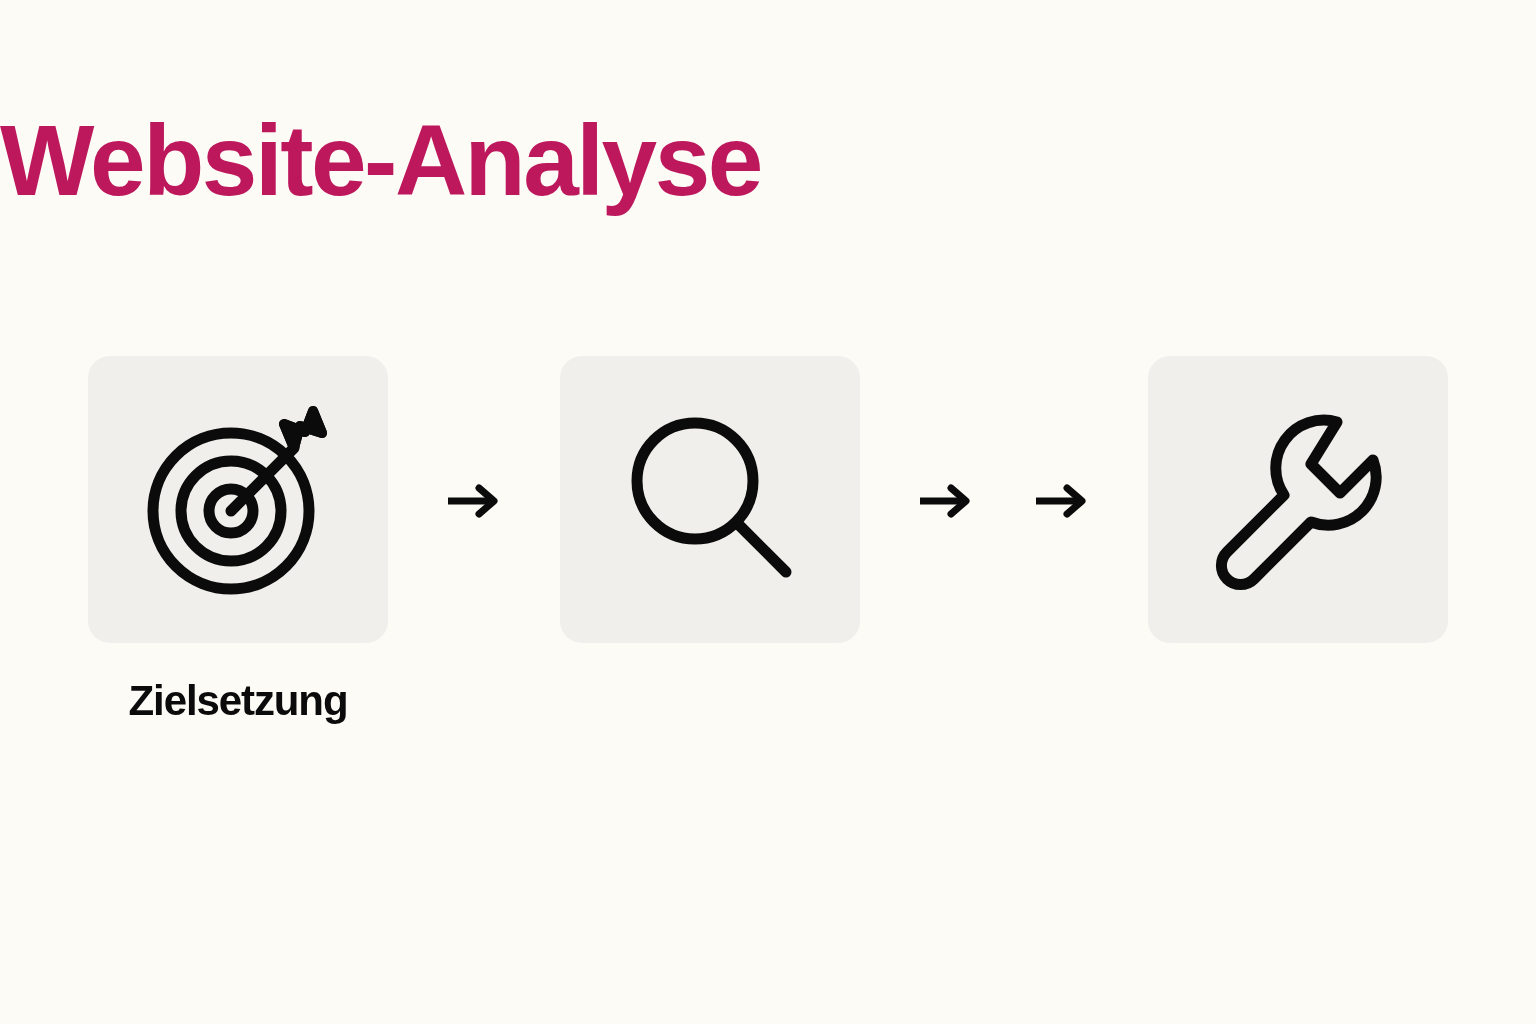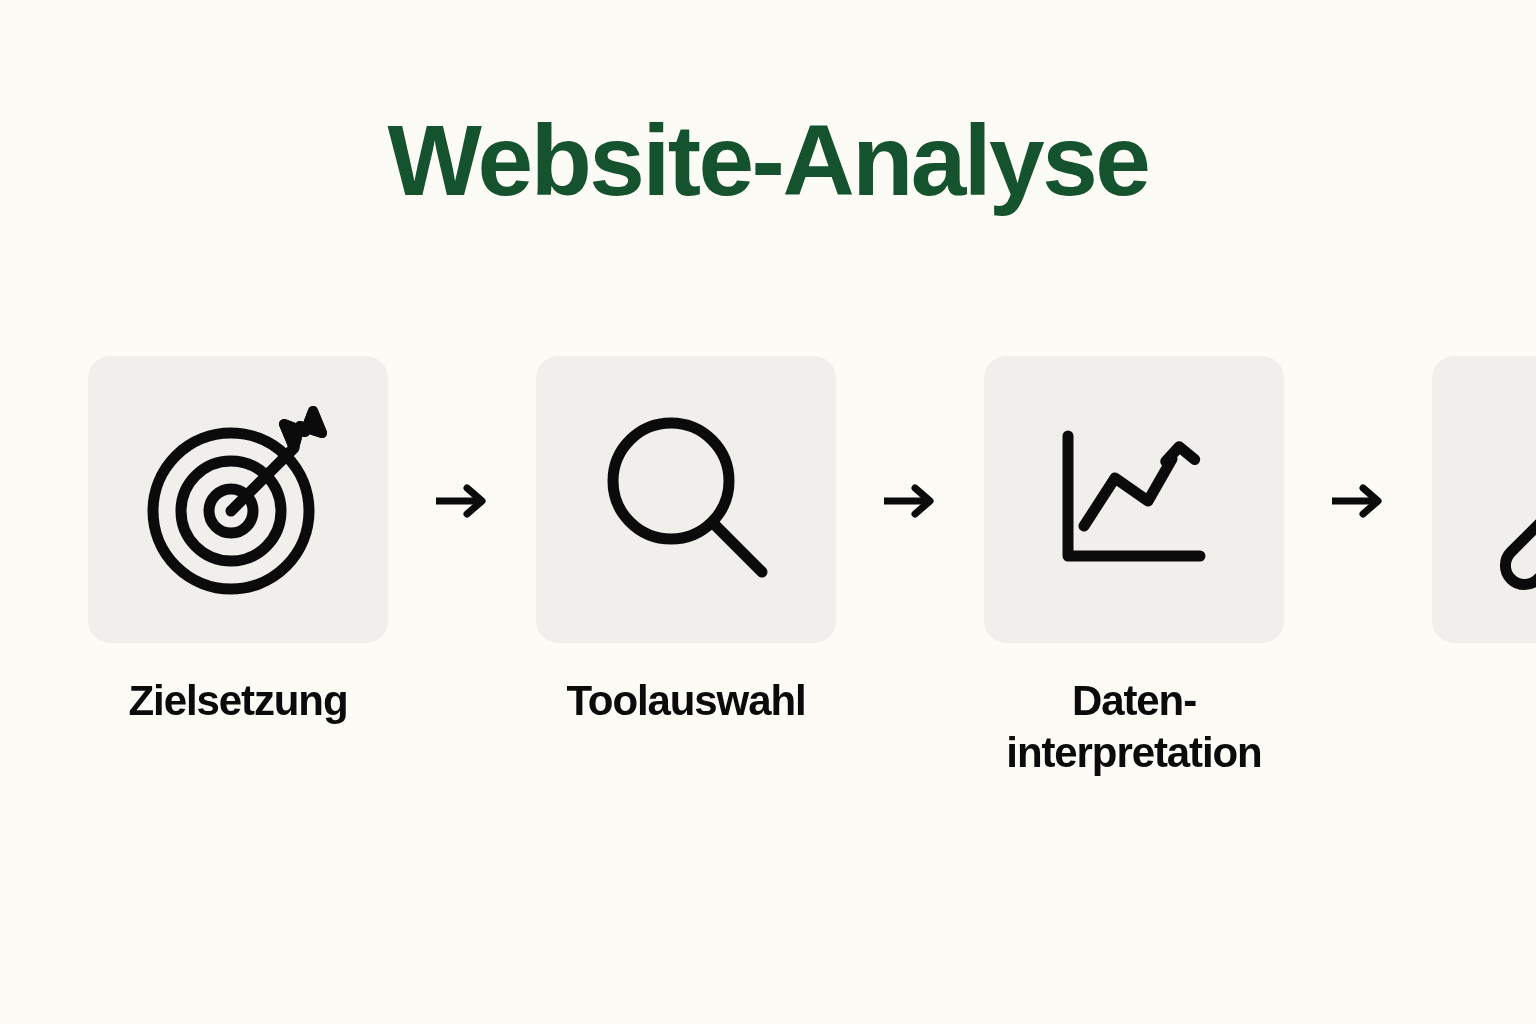--- a/index.html
+++ b/index.html
@@ -22,25 +22,24 @@
     height: 1024px;
     background: #FCFBF6;
   }
 
   
   .title {
     position: absolute;
     top: 104px;
     left: 0;
     width: 1536px;
-    text-align: center;
     font-size: 100px;
     font-weight: 700;
     letter-spacing: -2.5px;
-    color: #14532d;
+    color: #be185d;
     line-height: 1.12;
     white-space: nowrap;
   }
 
   
   .flow {
     position: absolute;
     top: 356px;
     left: 88px;
     width: 1360px;
@@ -156,40 +155,29 @@
       </svg>
     </div>
 
     <div class="step">
       <div class="card">
         <svg viewBox="0 0 208 208">
           <circle class="st" cx="89" cy="85" r="58" stroke-width="13"></circle>
           <line class="st" x1="131" y1="127" x2="180" y2="176" stroke-width="13"></line>
         </svg>
       </div>
-      <div class="step-label">Toolauswahl</div>
     </div>
 
     <div class="connector">
       <svg viewBox="0 0 56 40">
         <line x1="2" y1="21" x2="44" y2="21" stroke="#0B0B0B" stroke-width="7" stroke-linecap="butt"></line>
         <polyline points="33,8 48,21 33,34" fill="none" stroke="#0B0B0B" stroke-width="7" stroke-linecap="round" stroke-linejoin="round"></polyline>
       </svg>
     </div>
 
-    <div class="step">
-      <div class="card">
-        <svg viewBox="0 0 208 208">
-          <polyline class="st" points="38,40 38,160 170,160" stroke-width="13"></polyline>
-          <polyline class="st" points="54,130 85,82 118,105 142,63" stroke-width="13"></polyline>
-          <polyline class="st" points="138,53 158,52 160,72" stroke-width="13" transform="rotate(-45 152 62)"></polyline>
-        </svg>
-      </div>
-      <div class="step-label">Daten-interpretation</div>
-    </div>
 
     <div class="connector">
       <svg viewBox="0 0 56 40">
         <line x1="2" y1="21" x2="44" y2="21" stroke="#0B0B0B" stroke-width="7" stroke-linecap="butt"></line>
         <polyline points="33,8 48,21 33,34" fill="none" stroke="#0B0B0B" stroke-width="7" stroke-linecap="round" stroke-linejoin="round"></polyline>
       </svg>
     </div>
 
     <div class="step">
       <div class="card">

